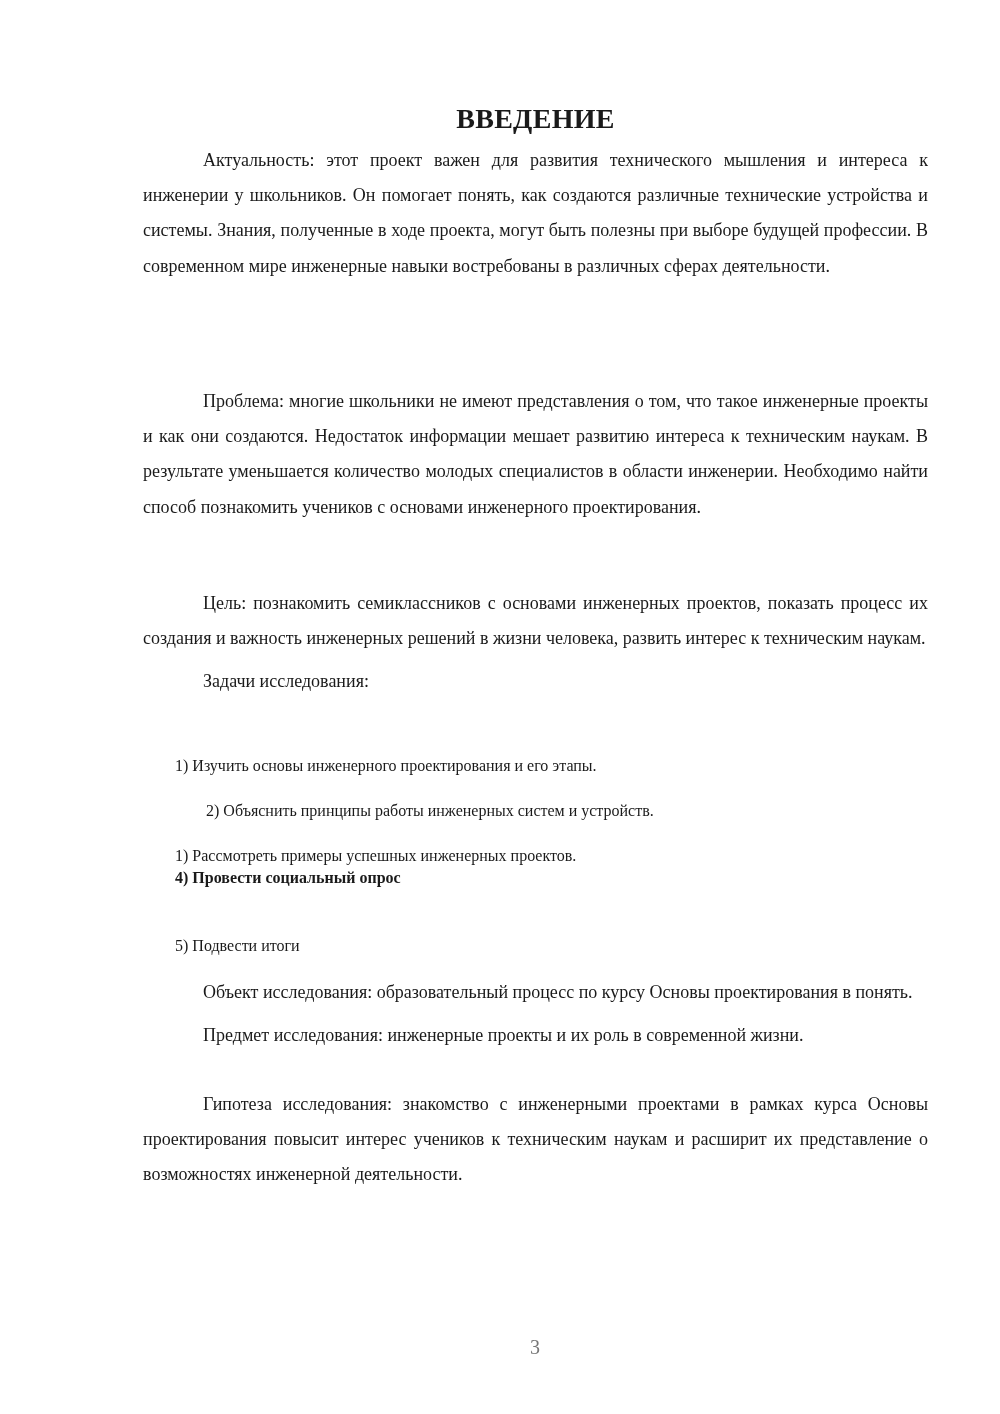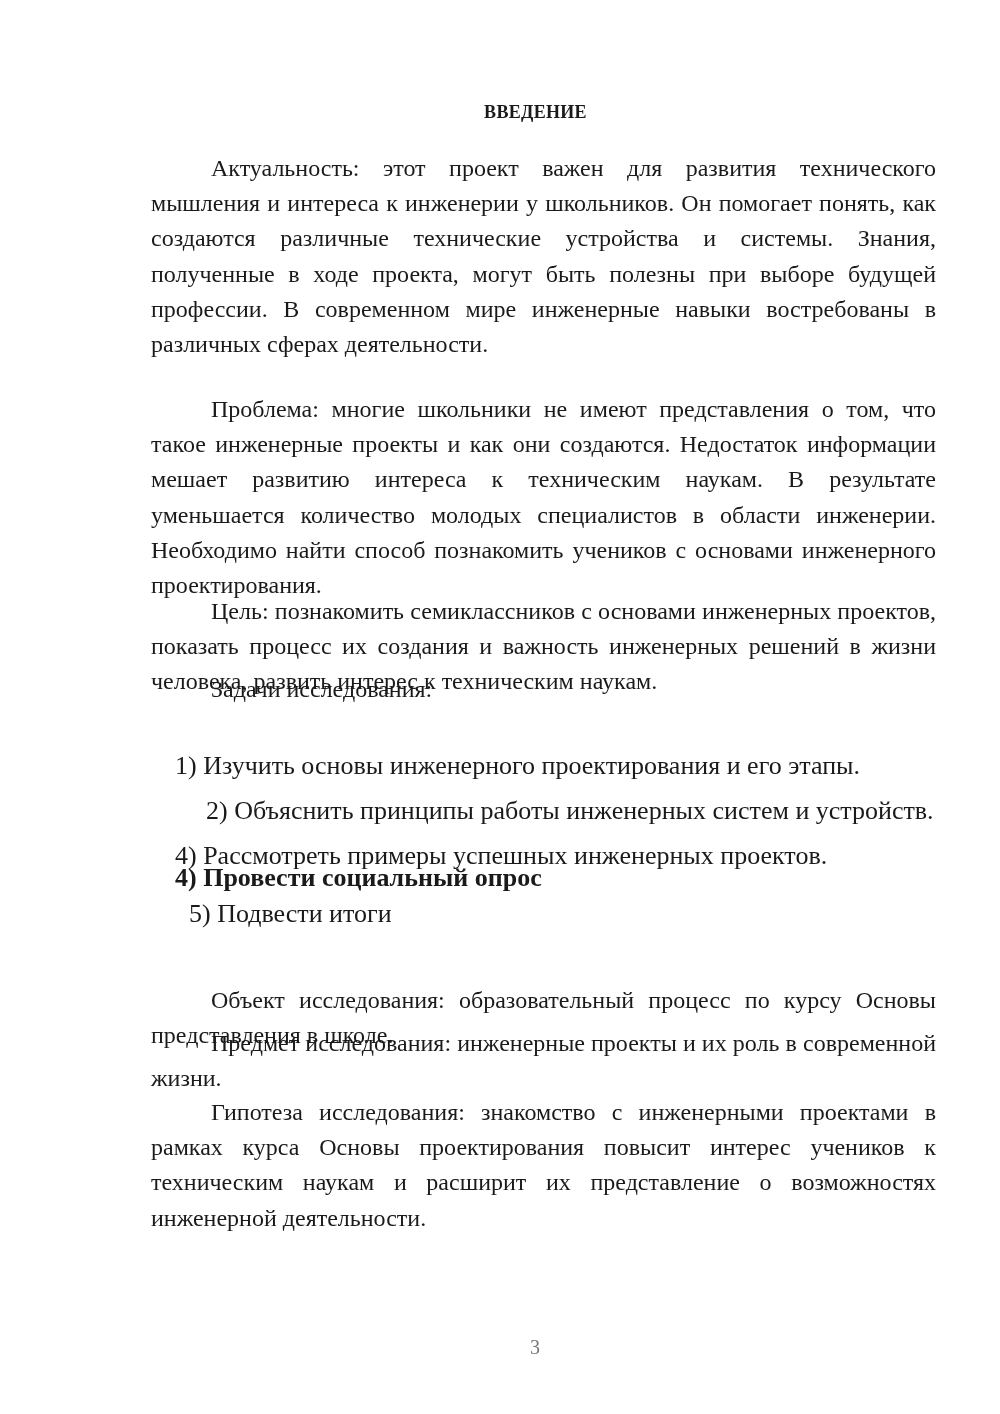--- a/index.html
+++ b/index.html
@@ -1,46 +1,46 @@
 <!DOCTYPE html>
 <html><head>
 <meta charset="utf-8">
 <style>
   html, body { margin: 0; padding: 0; background: #ffffff; }
   body { width: 1000px; height: 1414px; position: relative; overflow: hidden;
          font-family: "Liberation Serif", "DejaVu Serif", serif; color: #1a1a1a; }
   .page { position: absolute; left: 143px; top: 0; width: 785px; }
-  .title { position: absolute; top: 98px; left: 0; width: 785px; text-align: center;
-           font-weight: bold; font-size: 18px; line-height: 28px; letter-spacing: 0.3px; }
-  .para { position: absolute; left: 0; width: 785px; font-size: 24px; line-height: 35.2px;
-          text-align: justify; text-indent: 60px; margin: 8px; }
-  .task { position: absolute; left: 32px; font-size: 26px; line-height: 35px; white-space: nowrap; margin: 0; }
+  .title { position: absolute; top: 105px; left: 0; width: 785px; text-align: center;
+           font-weight: bold; font-size: 28px; line-height: 28px; letter-spacing: 0.3px; }
+  .para { position: absolute; left: 0; width: 785px; font-size: 18px; line-height: 35.2px;
+          text-align: justify; text-indent: 60px; margin: 0; }
+  .task { position: absolute; left: 32px; font-size: 16px; line-height: 35px; white-space: nowrap; margin: 0; }
   .pagenum { position: absolute; top: 1336px; left: 0; width: 1070px; text-align: center;
              font-size: 20px; color: #777; }
 </style>
 </head>
 <body>
 
 <div class="page">
   <div class="title">ВВЕДЕНИЕ</div>
 
   <p class="para" style="top:143px;">Актуальность: этот проект важен для развития технического мышления и интереса к инженерии у школьников. Он помогает понять, как создаются различные технические устройства и системы. Знания, полученные в ходе проекта, могут быть полезны при выборе будущей профессии. В современном мире инженерные навыки востребованы в различных сферах деятельности.</p>
 
   <p class="para" style="top:384px;">Проблема: многие школьники не имеют представления о том, что такое инженерные проекты и как они создаются. Недостаток информации мешает развитию интереса к техническим наукам. В результате уменьшается количество молодых специалистов в области инженерии. Необходимо найти способ познакомить учеников с основами инженерного проектирования.</p>
 
   <p class="para" style="top:586px;">Цель: познакомить семиклассников с основами инженерных проектов, показать процесс их создания и важность инженерных решений в жизни человека, развить интерес к техническим наукам.</p>
 
   <p class="para" style="top:664px;">Задачи исследования:</p>
 
   <p class="task" style="top:748px;">1) Изучить основы инженерного проектирования и его этапы.</p>
   <p class="task" style="top:793px;margin-left:31px;">2) Объяснить принципы работы инженерных систем и устройств.</p>
-  <p class="task" style="top:838px;">4) Рассмотреть примеры успешных инженерных проектов.</p>
+  <p class="task" style="top:838px;">1) Рассмотреть примеры успешных инженерных проектов.</p>
   <p class="task" style="top:860px;font-weight:bold;">4) Провести социальный опрос</p>
-  <p class="task" style="top:896px;margin-left:14px;">5) Подвести итоги</p>
+  <p class="task" style="top:928px;">5) Подвести итоги</p>
 
-  <p class="para" style="top:975px;">Объект исследования: образовательный процесс по курсу Основы представления в школе.</p>
+  <p class="para" style="top:975px;">Объект исследования: образовательный процесс по курсу Основы проектирования в понять.</p>
 
   <p class="para" style="top:1018px;">Предмет исследования: инженерные проекты и их роль в современной жизни.</p>
 
   <p class="para" style="top:1087px;">Гипотеза исследования: знакомство с инженерными проектами в рамках курса Основы проектирования повысит интерес учеников к техническим наукам и расширит их представление о возможностях инженерной деятельности.</p>
 </div>
 
 <div class="pagenum">3</div>
 
 </body></html>

